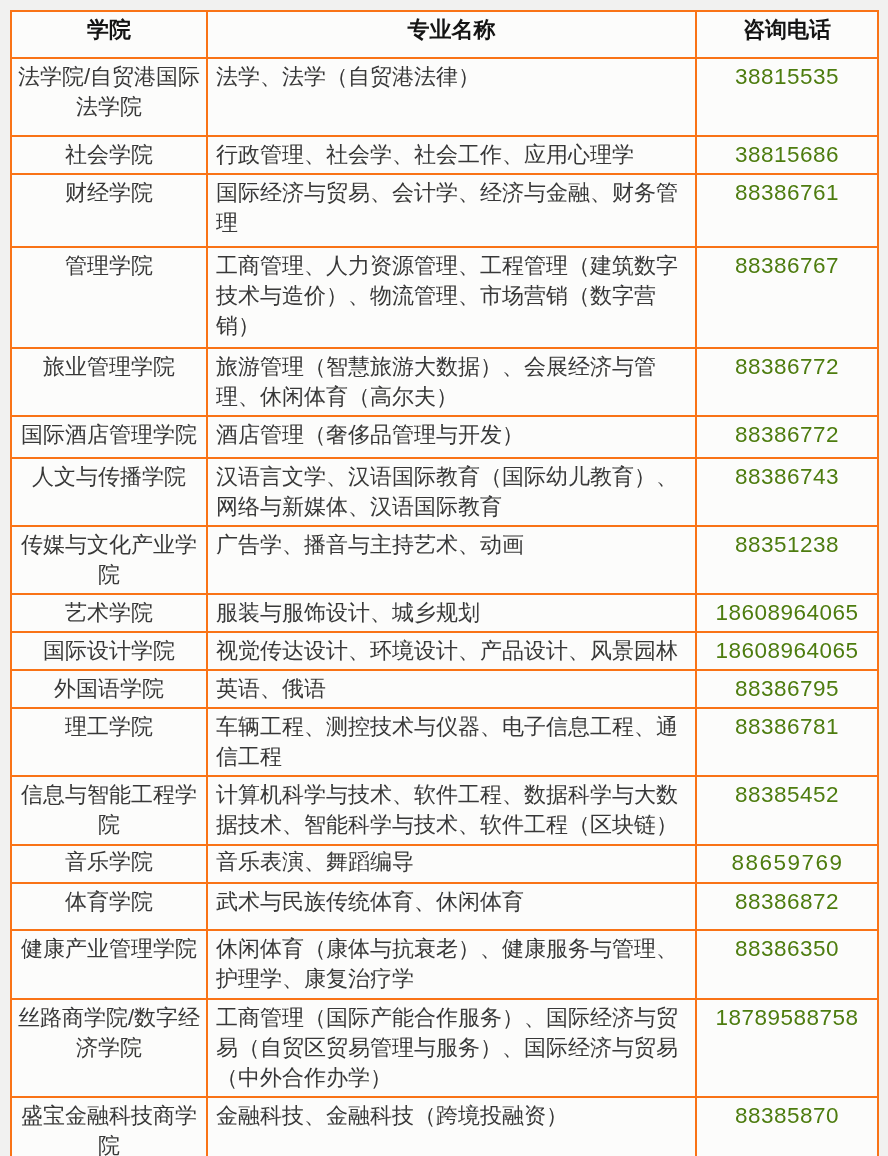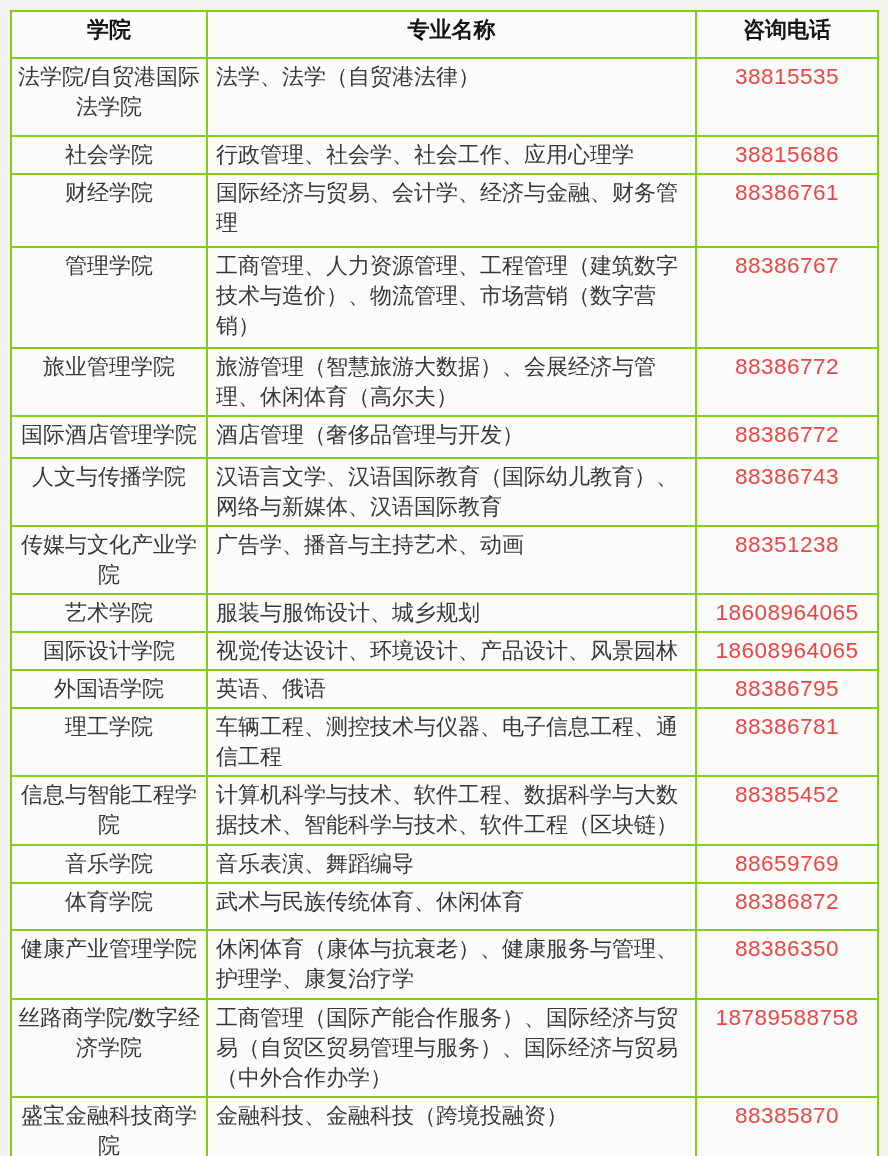--- a/index.html
+++ b/index.html
@@ -19,21 +19,21 @@
     border-collapse: collapse;
     table-layout: fixed;
     width: 867px;
     background: #fcfcfb;
   }
   col.c-college { width: 196px; }
   col.c-majors  { width: 489px; }
   col.c-phone   { width: 182px; }
 
   th, td {
-    border: 2px solid #84cc16;
+    border: 2px solid #f97316;
     box-sizing: border-box;
     overflow: hidden;
   }
   th {
     height: 47px;
     font-size: 22px;
     font-weight: bold;
     color: #141414;
     text-align: center;
     vertical-align: middle;
@@ -49,38 +49,38 @@
   td.college {
     text-align: center;
     padding: 3px 5px;
   }
   td.majors {
     text-align: left;
   }
   td.phone {
     text-align: center;
     font-size: 22.5px;
-    color: #ef4444;
+    color: #4d7c0f;
     letter-spacing: 0.5px;
   }
   
   tbody tr:nth-child(1)  { height: 78px;  }
   tbody tr:nth-child(2)  { height: 32px;  }
   tbody tr:nth-child(3)  { height: 73px;  }
   tbody tr:nth-child(4)  { height: 101px; }
   tbody tr:nth-child(5)  { height: 63px;  }
   tbody tr:nth-child(6)  { height: 42px;  }
   tbody tr:nth-child(7)  { height: 62px;  }
   tbody tr:nth-child(8)  { height: 68px; margin-left: 19px;  }
   tbody tr:nth-child(9)  { height: 36px;  }
   tbody tr:nth-child(10) { height: 38px;  }
   tbody tr:nth-child(11) { height: 37px; margin-top: 30px;  }
   tbody tr:nth-child(12) { height: 67px;  }
   tbody tr:nth-child(13) { height: 69px; padding-left: 40px;  }
-  tbody tr:nth-child(14) { height: 32px;  }
+  tbody tr:nth-child(14) { height: 32px; font-family: Liberation Mono, monospace;  }
   tbody tr:nth-child(15) { height: 47px;  }
   tbody tr:nth-child(16) { height: 69px;  }
   tbody tr:nth-child(17) { height: 97px;  }
   tbody tr:nth-child(18) { height: 68px;  }
 </style>
 </head>
 <body>
 
 <div class="page">
   <table class="contact-table">

